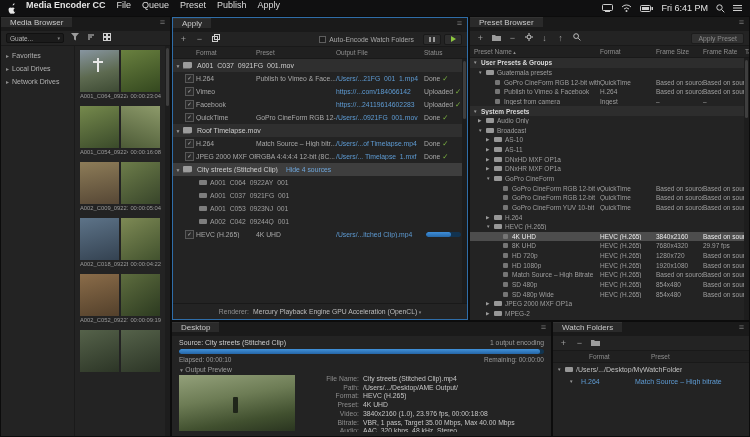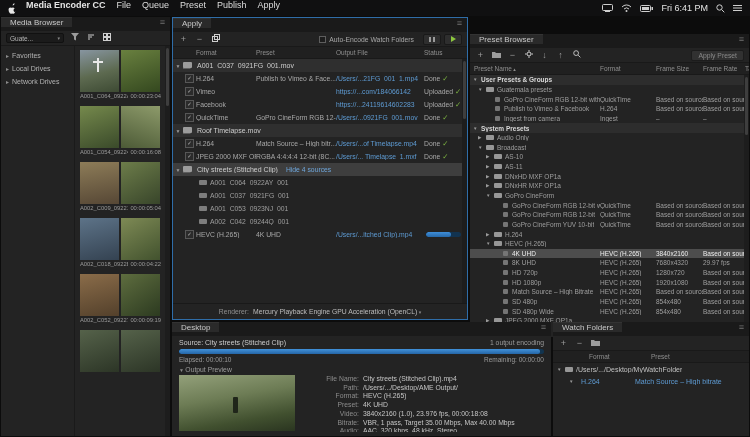--- a/index.html
+++ b/index.html
@@ -103,21 +103,21 @@
   .qrow.src .gname::before { content:""; display:inline-block; width:8px; height:5px; background:#7d7d7d;
         margin-right:3px; border-radius:1px; }
   .qrow.group .gname::before { content:""; display:inline-block; width:9px; height:6px; background:#9c9c9c;
         margin-right:5px; border-radius:1px; box-shadow:-1.5px 1.5px 0 #5e5e5e; }
   .renderer { height:16px; border-top:1px solid #191919; background:#232323; display:flex; align-items:center;
               justify-content:center; gap:4px; font-size:6.8px; color:#8f8f8f; flex:none; }
   .renval { color:#bcbcbc; }
   .renval::after { content:" ▾"; font-size:5px; color:#8a8a8a; }
 
   
-  .preset-browser { left:470px; top:34px; width:279px; height:303px; }
+  .preset-browser { left:470px; top:17px; width:279px; height:303px; }
   .applybtn { margin-left:auto; font-size:6.8px; color:#8a8a8a; background:#313131; border:1px solid #1c1c1c;
               border-radius:2px; padding:1px 6px; }
   .phdr .h-n { width:130px; flex:none; padding-left:4px; }
   .phdr .h-n::after { content:" ▴"; font-size:5px; }
   .phdr .h-f { width:56px; flex:none; }
   .phdr .h-sz { width:47px; flex:none; }
   .phdr .h-r { width:42px; flex:none; }
   .phdr .h-t { flex:1; overflow:hidden; white-space:nowrap; }
   .prows { flex:1; position:relative; overflow:hidden; }
   .prow { display:flex; align-items:center; height:9.65px; font-size:6.5px; color:#9f9f9f; }

